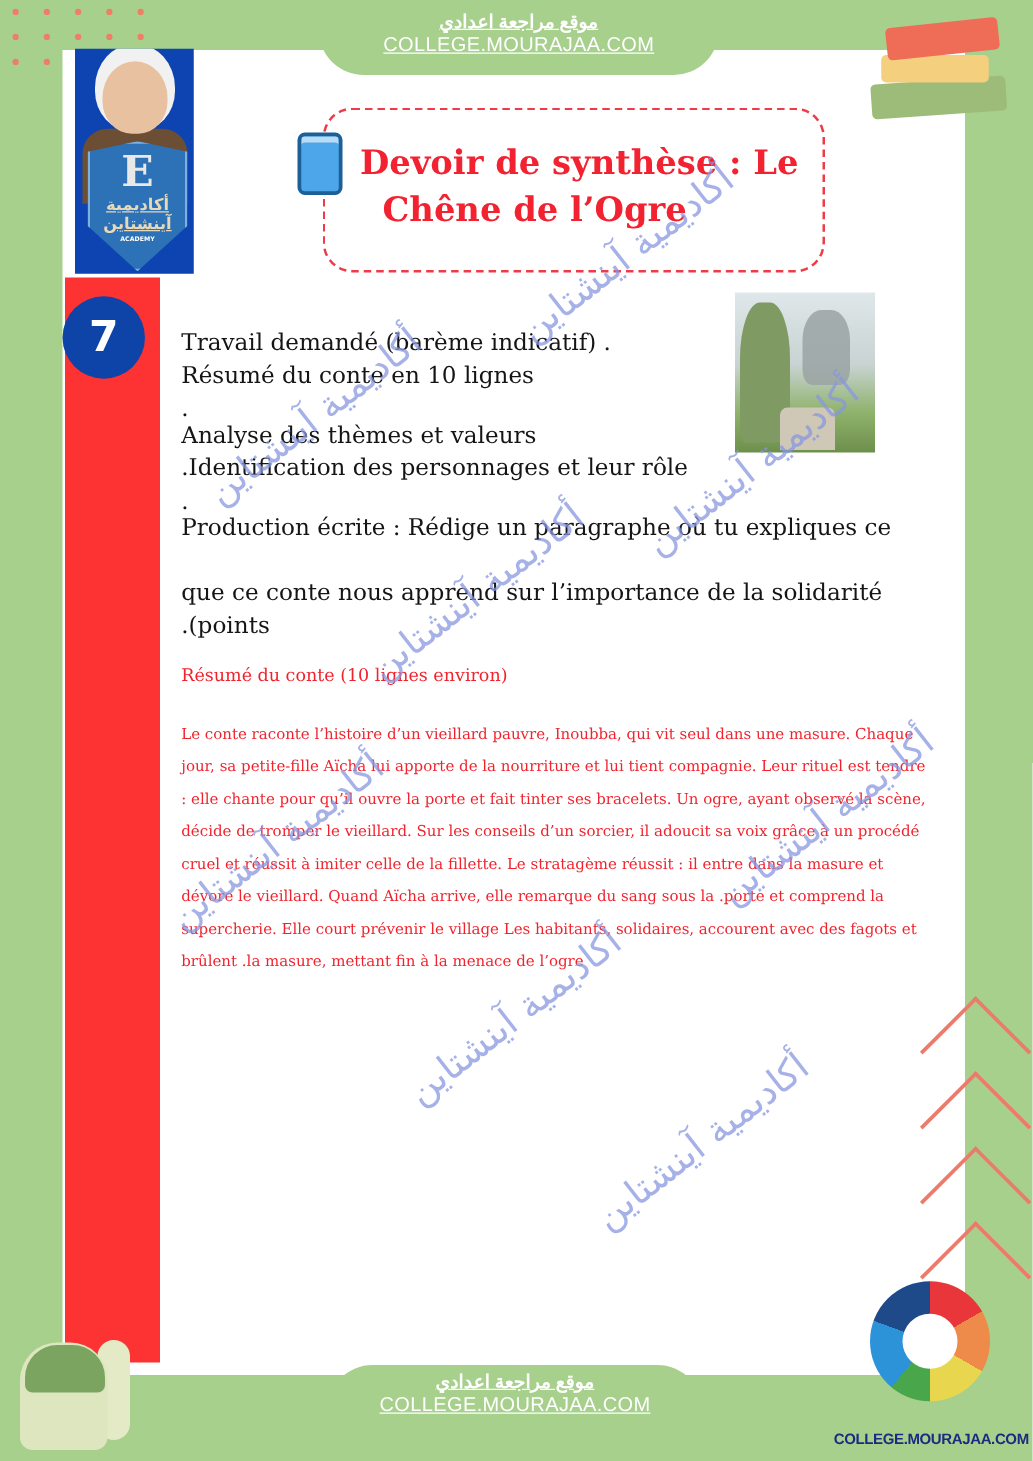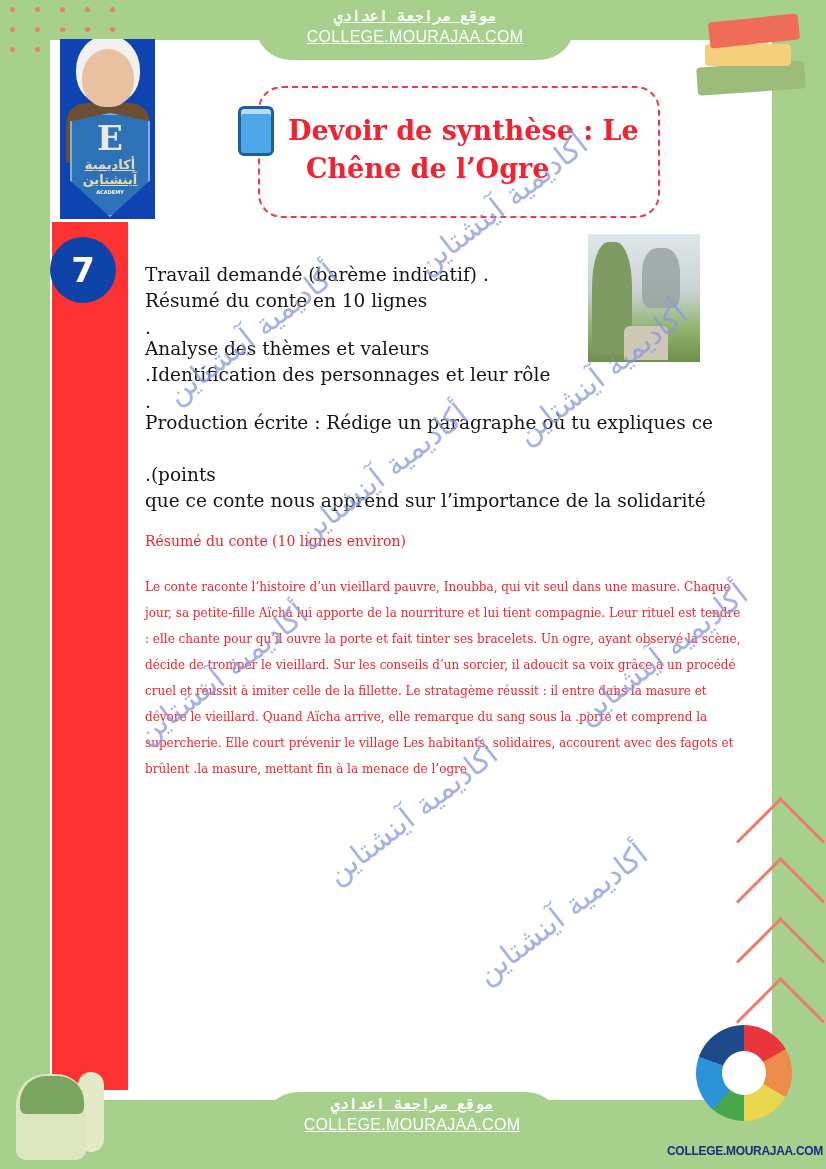--- a/index.html
+++ b/index.html
@@ -48,21 +48,21 @@
     }
     .top-banner {
       position: absolute; left: 255px; top: -20px; width: 320px; height: 80px;
       background: #a6d08b; border-radius: 0 0 36px 36px; text-align: center;
     }
     .bottom-banner {
       position: absolute; left: 262px; top: 1092px; width: 300px; height: 77px;
       background: #a6d08b; border-radius: 36px 36px 0 0; text-align: center;
     }
     .banner-ar {
-      font-family: Liberation Mono, monospace; font-weight: bold; color: #ffffff;
+      font-family: Liberation Serif, serif; font-weight: bold; color: #ffffff;
       text-decoration: underline; font-size: 15px; line-height: 18px; direction: rtl;
     }
     .banner-en {
       font-family: "Liberation Sans", sans-serif; color: #ffffff; font-size: 16px;
       text-decoration: underline; letter-spacing: 0.3px; line-height: 20px;
     }
     .top-banner .banner-ar { margin-top: 29px; }
     .bottom-banner .banner-ar { margin-top: 5px; }
     .title-box {
       position: absolute; left: 258px; top: 86px; width: 398px; height: 128px;
@@ -203,22 +203,22 @@
 
 <div class="content">
   <p>Travail demandé (barème indicatif) .</p>
   <p>Résumé du conte en 10 lignes</p>
   <p class="dot-line" style="margin-top:6px">.</p>
   <p>Analyse des thèmes et valeurs</p>
   <p>.Identification des personnages et leur rôle</p>
   <p class="dot-line" style="margin-top:6px">.</p>
   <p>Production écrite : Rédige un paragraphe où tu expliques ce</p>
   <div class="gap"></div>
+  <p>que ce conte nous apprend sur l’importance de la solidarité</p>
   <p>.(points</p>
-  <p>que ce conte nous apprend sur l’importance de la solidarité</p>
   <p class="red summary-head">Résumé du conte (10 lignes environ)</p>
   <p class="summary">Le conte raconte l’histoire d’un vieillard pauvre, Inoubba, qui vit seul dans une masure. Chaque jour, sa petite-fille Aïcha lui apporte de la nourriture et lui tient compagnie. Leur rituel est tendre : elle chante pour qu’il ouvre la porte et fait tinter ses bracelets. Un ogre, ayant observé la scène, décide de tromper le vieillard. Sur les conseils d’un sorcier, il adoucit sa voix grâce à un procédé cruel et réussit à imiter celle de la fillette. Le stratagème réussit : il entre dans la masure et dévore le vieillard. Quand Aïcha arrive, elle remarque du sang sous la .porte et comprend la supercherie. Elle court prévenir le village Les habitants, solidaires, accourent avec des fagots et brûlent .la masure, mettant fin à la menace de l’ogre</p>
 </div>
 
 <div class="watermark" style="left:170px;top:380px;transform:rotate(-38deg)">أكاديمية آينشتاين</div>
 <div class="watermark" style="left:300px;top:520px;transform:rotate(-38deg)">أكاديمية آينشتاين</div>
 <div class="watermark" style="left:420px;top:250px;transform:rotate(-38deg)">أكاديمية آينشتاين</div>
 <div class="watermark" style="left:520px;top:420px;transform:rotate(-38deg)">أكاديمية آينشتاين</div>
 <div class="watermark" style="left:140px;top:720px;transform:rotate(-38deg)">أكاديمية آينشتاين</div>
 <div class="watermark" style="left:330px;top:860px;transform:rotate(-38deg)">أكاديمية آينشتاين</div>

